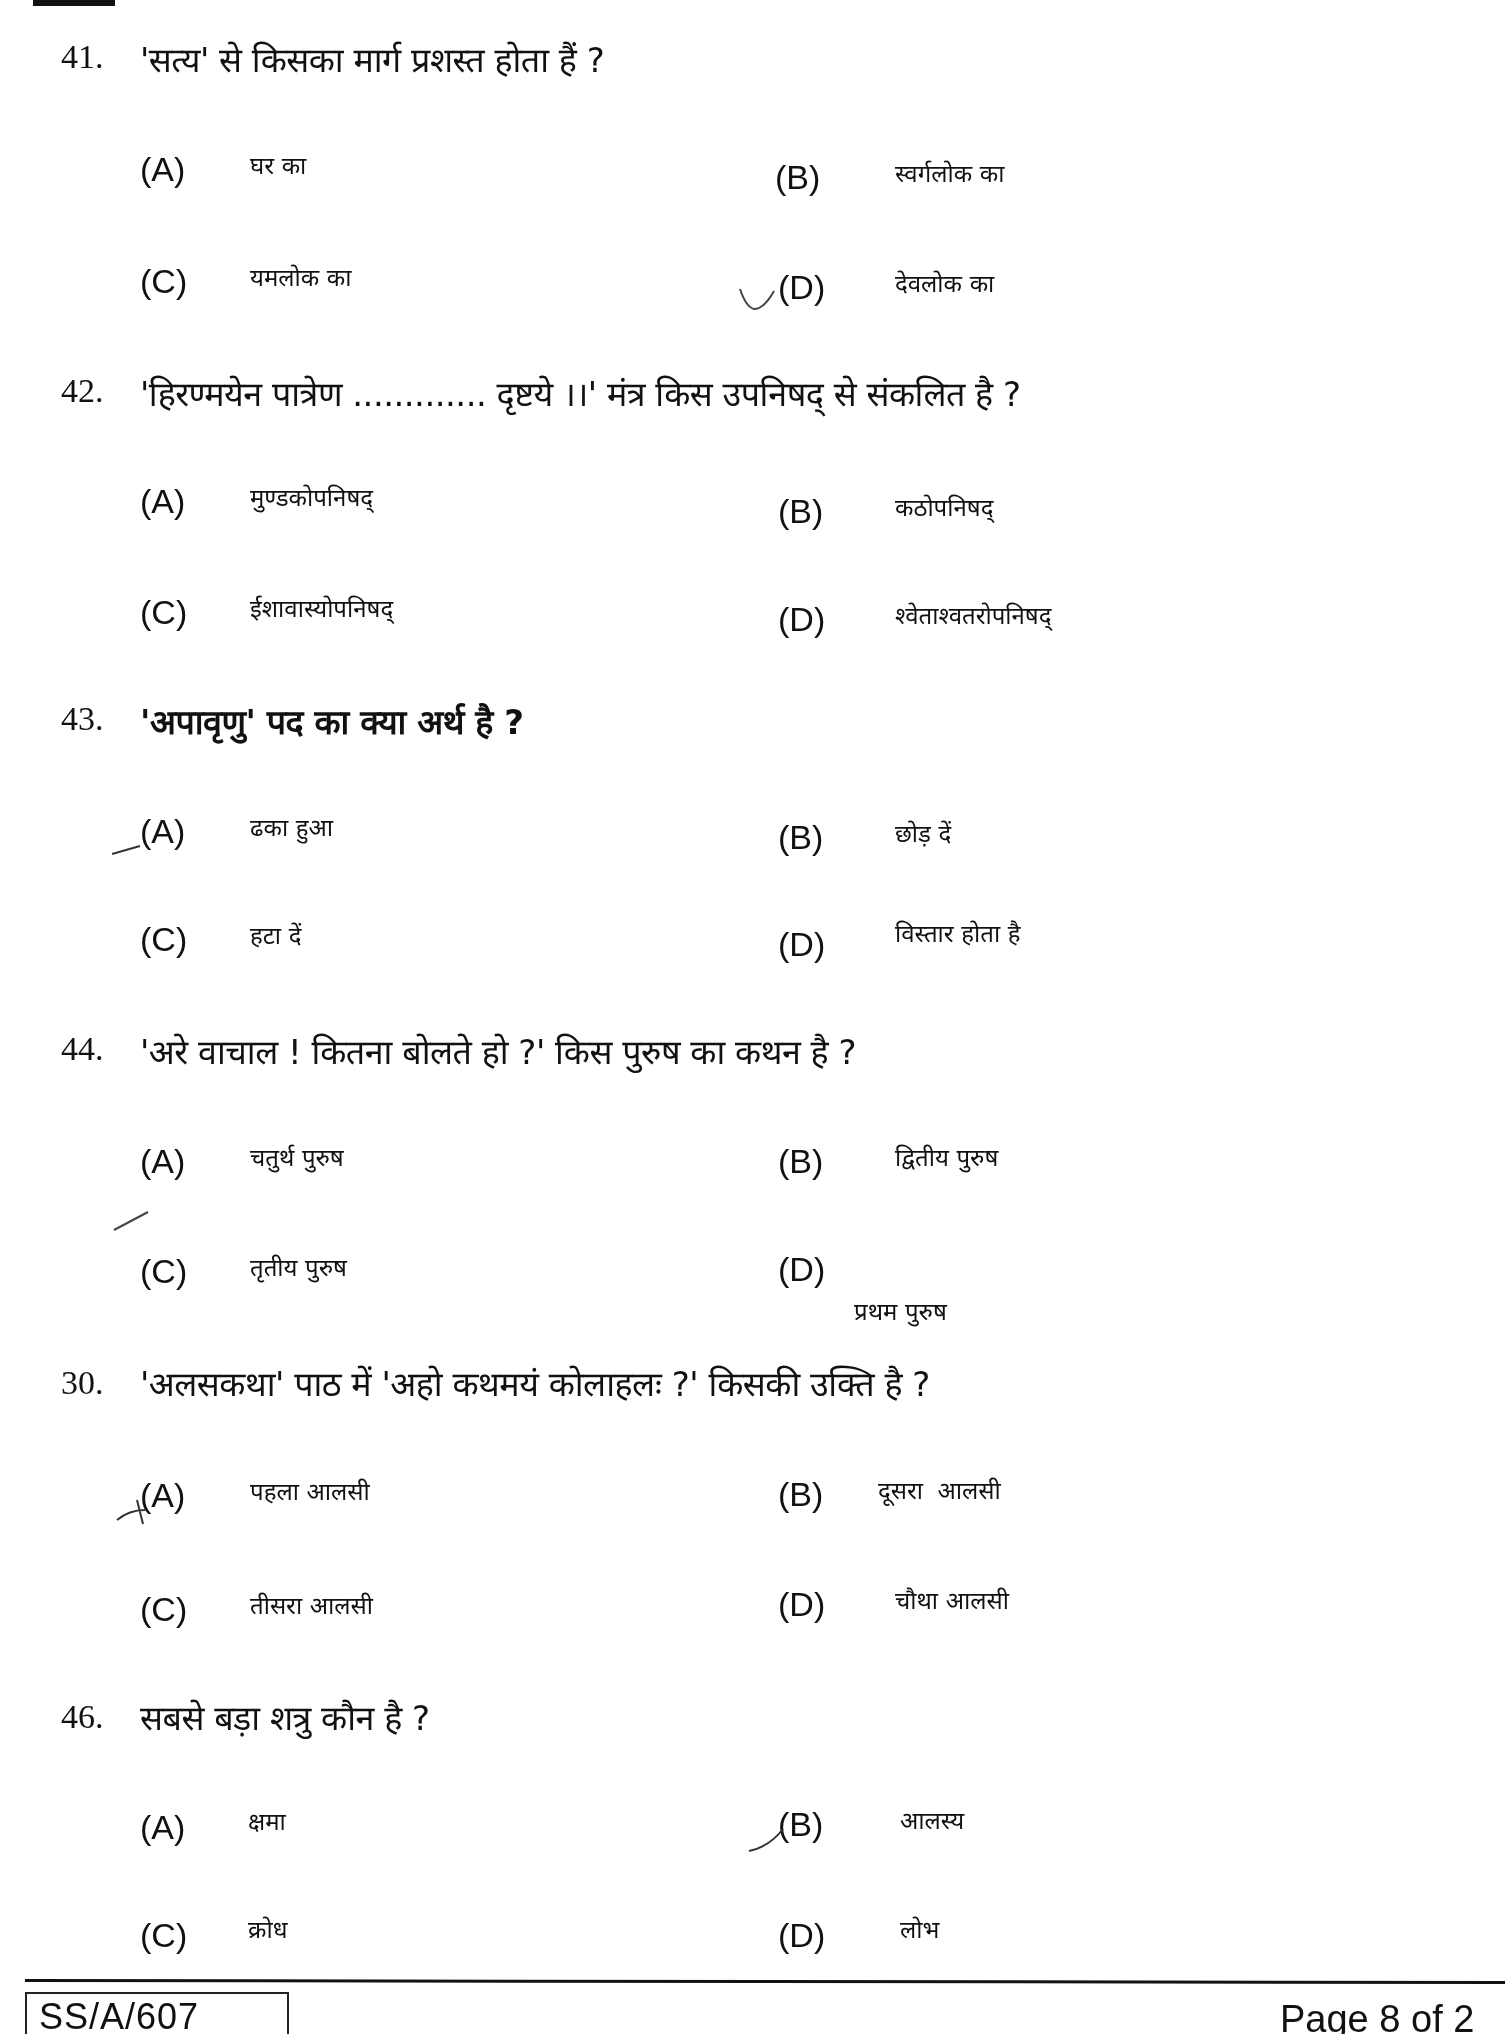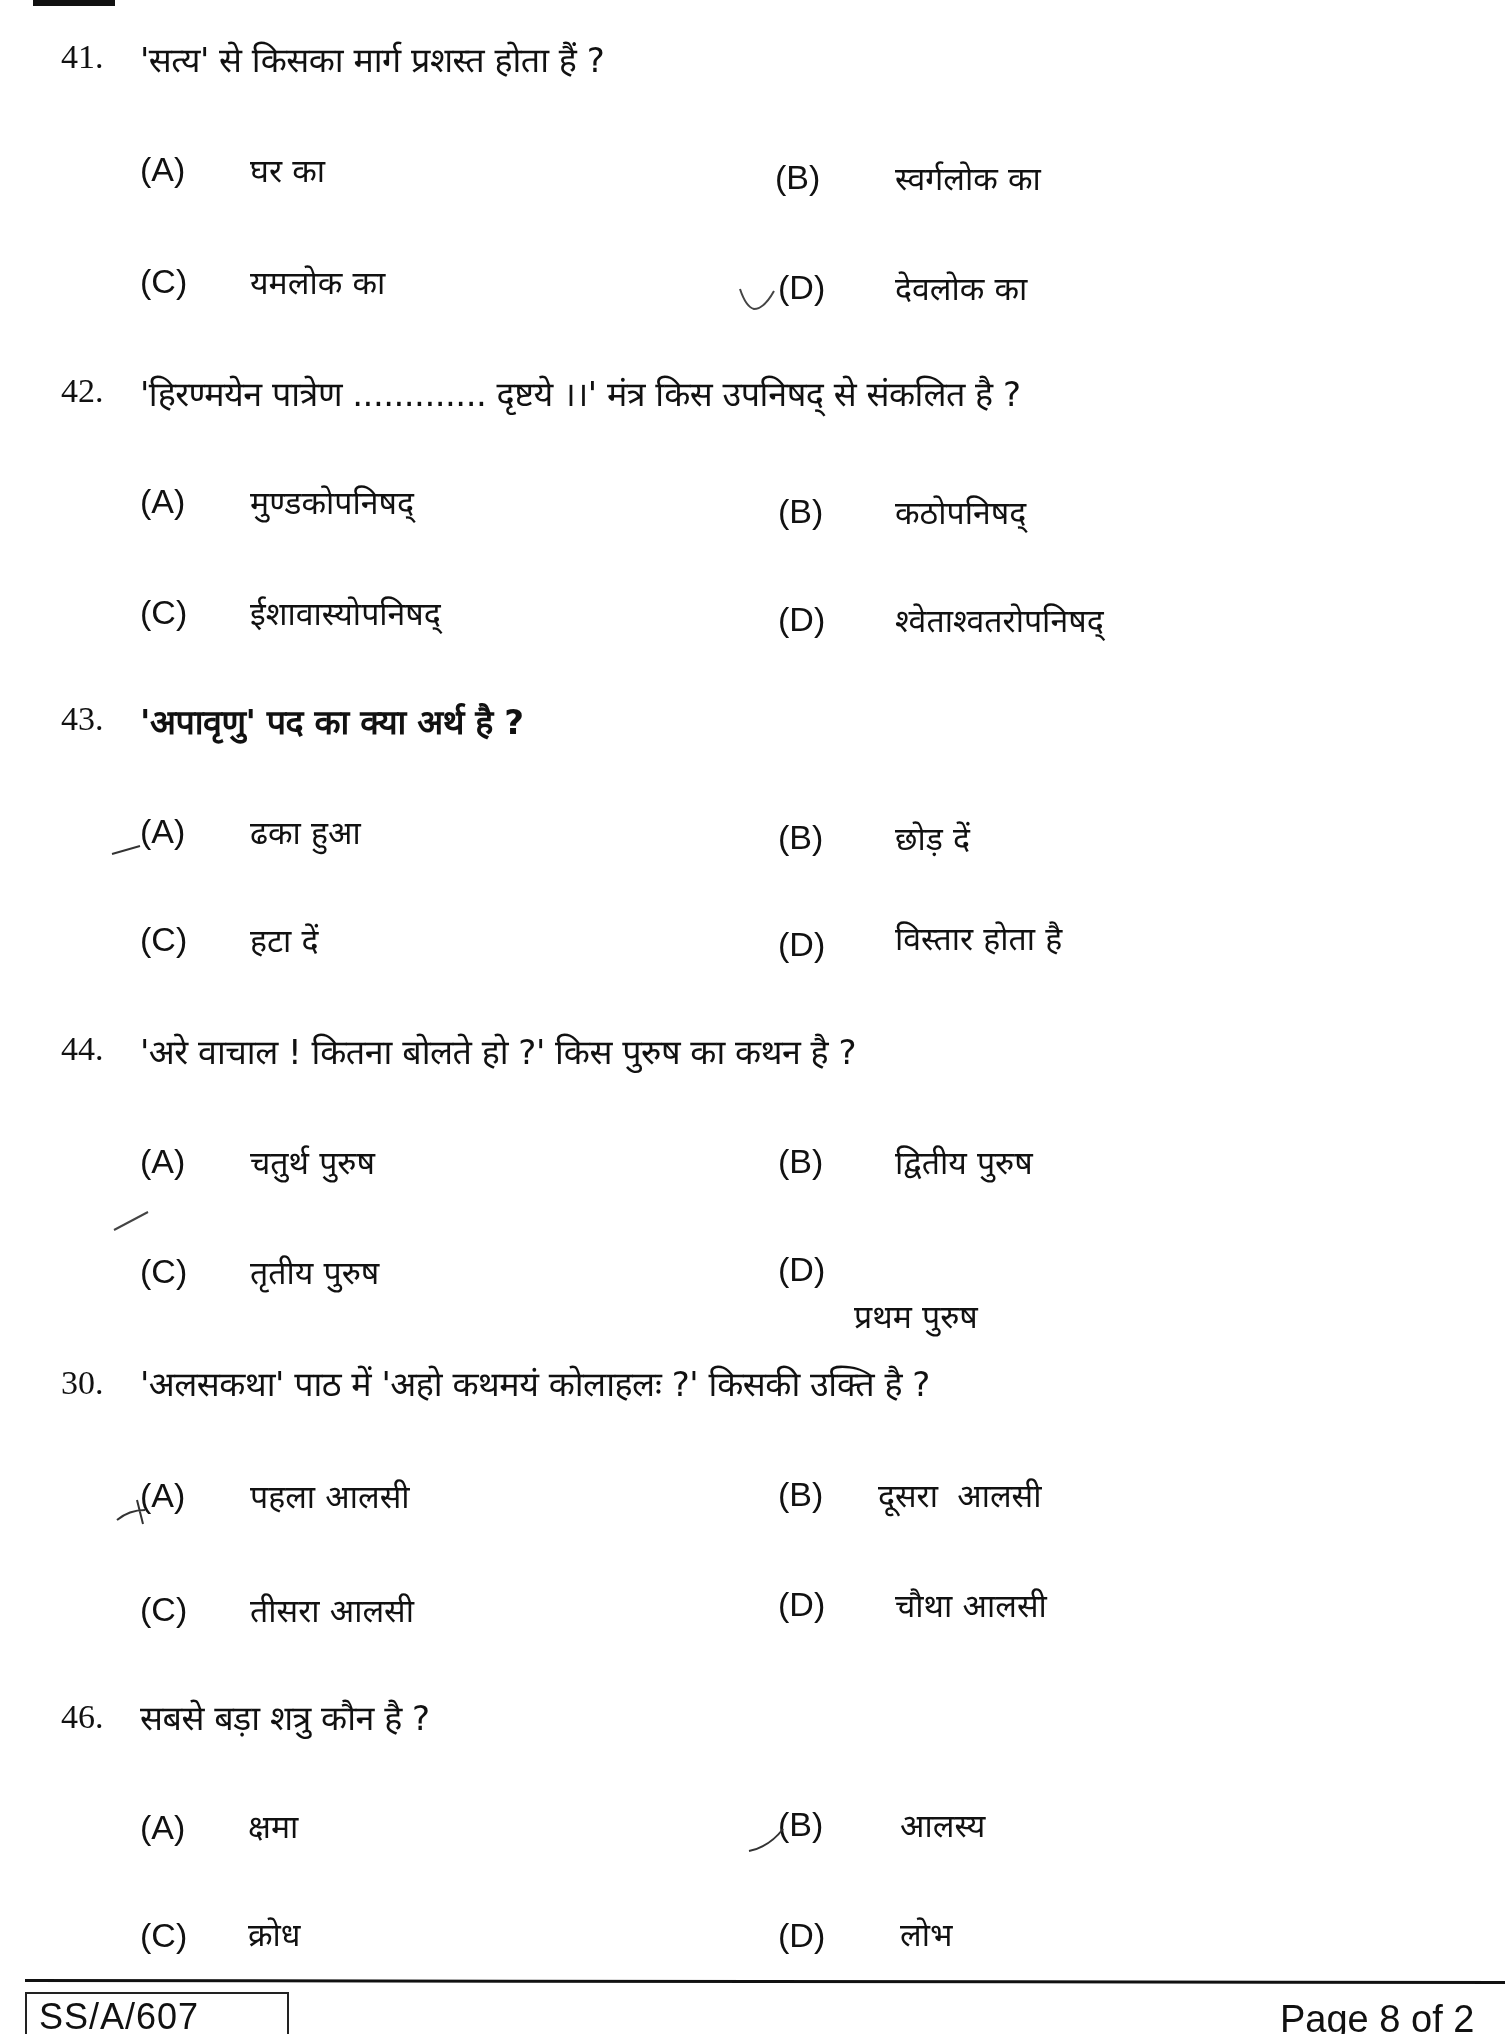--- a/index.html
+++ b/index.html
@@ -6,21 +6,21 @@
   body {
     width: 1505px; height: 2034px; position: relative; overflow: hidden;
     background: #ffffff; color: #111;
     font-family: "DejaVu Sans", "Liberation Sans", sans-serif;
   }
   .topbar { position: absolute; left: 33px; top: 0; width: 82px; height: 6px; background: #111; }
   .q { position: absolute; left: 0; width: 1505px; }
   .q-num { position: absolute; left: 30px; font-family: "Liberation Serif", serif; font-size: 34px; margin-left: 31px; }
   .q-text { position: absolute; left: 140px; font-size: 34px; white-space: nowrap; letter-spacing: -0.5px; }
   .opt-label { position: absolute; font-family: "Liberation Sans", sans-serif; font-size: 34px; }
-  .opt-text { position: absolute; font-size: 32px; }
+  .opt-text { position: absolute; font-size: 24px; }
   .footer-line { position: absolute; left: 25px; right: 0; top: 1980px; height: 3px; background: #111; transform: rotate(0.08deg); }
   .code-box { position: absolute; left: 25px; top: 1992px; width: 260px; height: 60px; border: 2px solid #222; border-bottom: none; }
   .code-text { position: absolute; left: 12px; top: 2px; font-family: "Liberation Sans", sans-serif; font-size: 36px; letter-spacing: 1px; }
   .page-text { position: absolute; left: 1280px; top: 1998px; font-family: "Liberation Sans", sans-serif; font-size: 38px; white-space: nowrap; }
 </style>
 </head>
 <body>
 
 <div class="topbar"></div>
 

